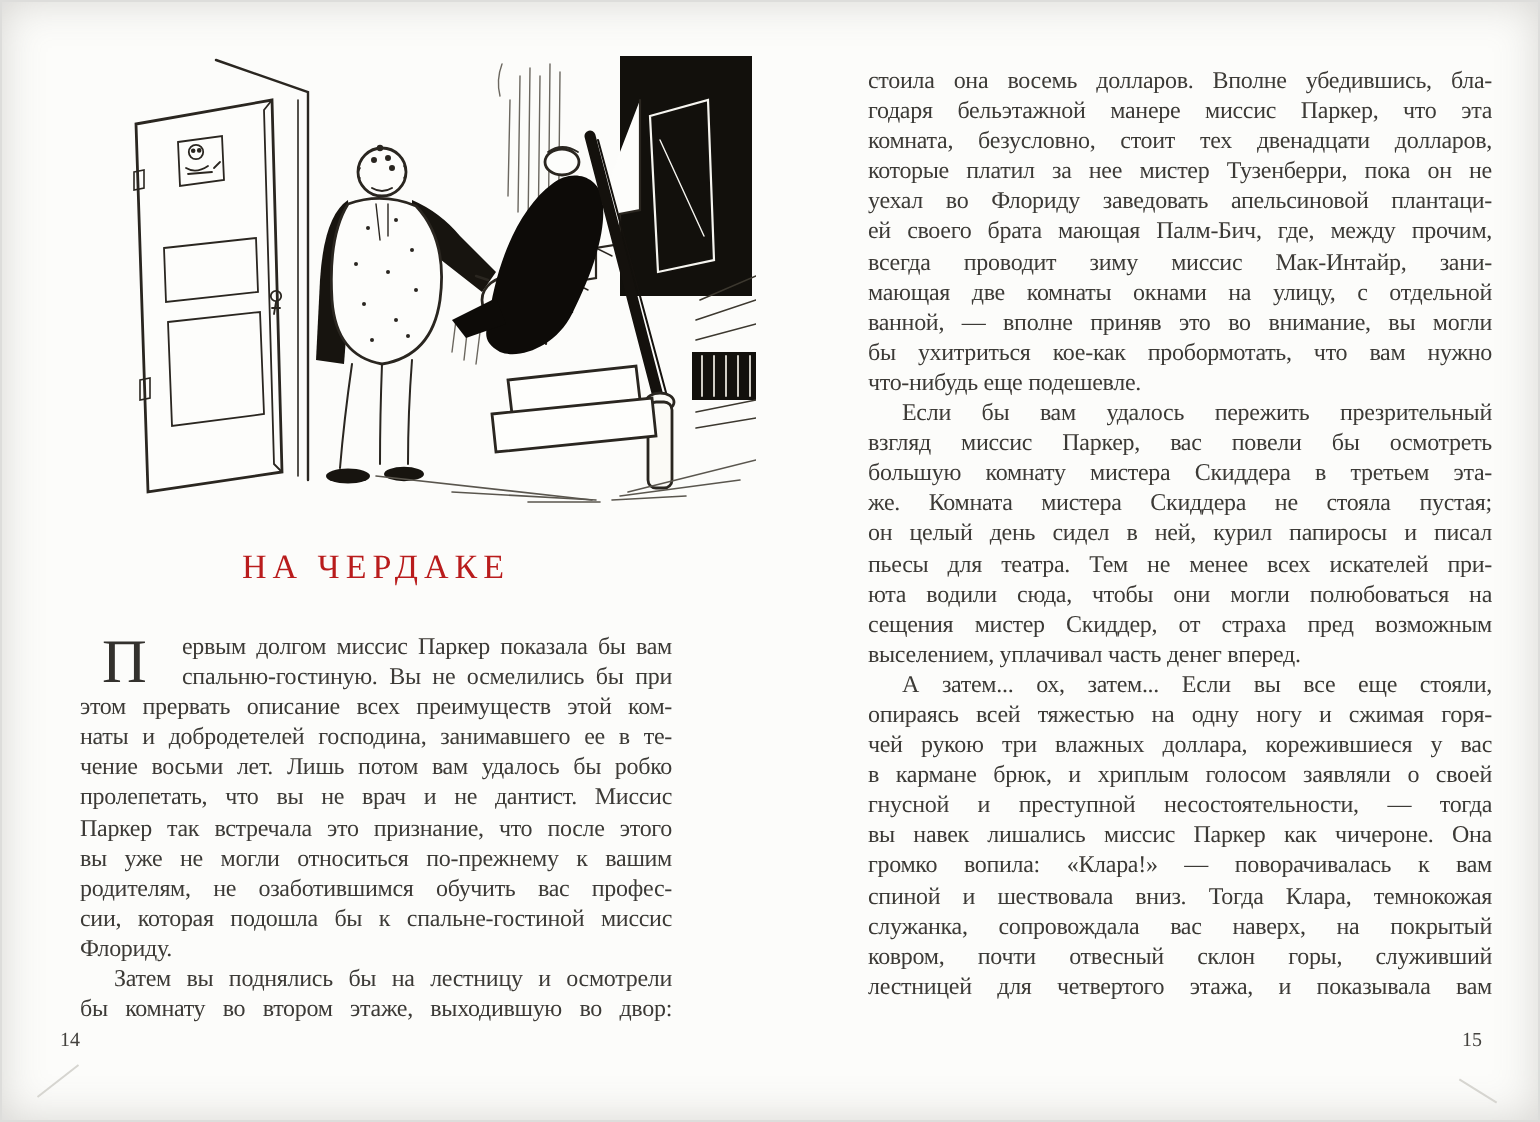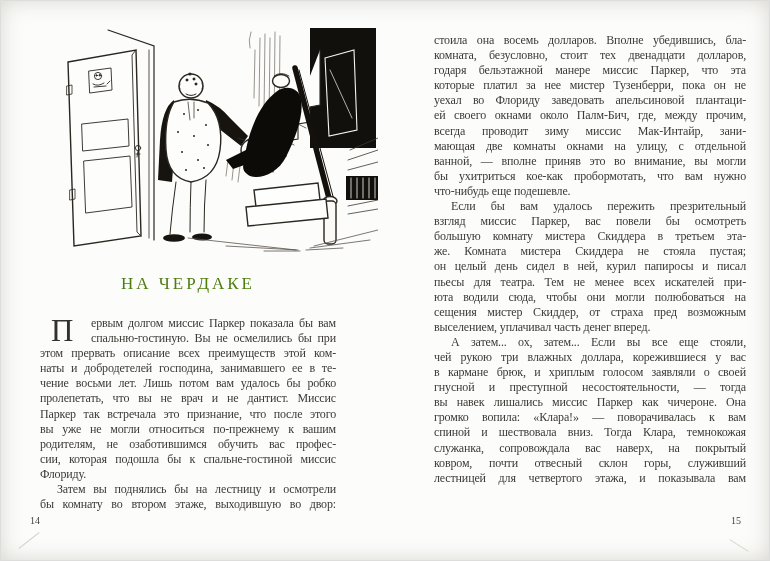--- a/index.html
+++ b/index.html
@@ -10,21 +10,21 @@
     font-family:"Liberation Serif", serif;
     color:#3c3a36;
   }
   .curl { position:absolute; background:#d6d5d0; height:1px; }
   .curl.bl { left:16px; top:540px; width:26px; transform:rotate(-38deg); }
   .curl.br { left:728px; top:545px; width:22px; transform:rotate(32deg); }
 
   .title {
     position:absolute; left:40px; top:274px; width:296px;
     text-align:center; font-size:17px; letter-spacing:3px;
-    color:#4d7c0f; font-family:"Liberation Serif", serif;
+    color:#b91c1c; font-family:"Liberation Serif", serif;
   }
 
   .text { position:absolute; font-size:12px; line-height:15.1px; letter-spacing:-0.15px; }
   .left-text  { left:40px;  top:316px; width:296px; }
   .right-text { left:434px; top:33px;  width:312px; }
 
   .para { position:relative; margin:0; }
   .line { text-align:justify; text-align-last:justify; height:15.1px; overflow:hidden; }
   .line.last { text-align-last:left;font-family:Liberation Serif, serif; }
   .para.indented .line.first { text-indent:17px; }
@@ -201,44 +201,45 @@
         </div>
       </div>
 
     <div class="pagenum pn-left">14</div>
   </div>
 
   <div>
     <div class="text right-text">
         <div class="para">
           <div class="line first">стоила она восемь долларов. Вполне убедившись, бла-</div>
+          <div class="line">годаря бельэтажной манере миссис Паркер, что эта</div>
           <div class="line">комната, безусловно, стоит тех двенадцати долларов,</div>
-          <div class="line">годаря бельэтажной манере миссис Паркер, что эта</div>
           <div class="line">которые платил за нее мистер Тузенберри, пока он не</div>
           <div class="line">уехал во Флориду заведовать апельсиновой плантаци-</div>
-          <div class="line">ей своего окнами около Палм-Бич, где, между прочим,</div>
+          <div class="line">ей своего брата мающая Палм-Бич, где, между прочим,</div>
           <div class="line">всегда проводит зиму миссис Мак-Интайр, зани-</div>
           <div class="line">мающая две комнаты окнами на улицу, с отдельной</div>
           <div class="line">ванной, — вполне приняв это во внимание, вы могли</div>
           <div class="line">бы ухитриться кое-как пробормотать, что вам нужно</div>
           <div class="line last">что-нибудь еще подешевле.</div>
         </div>
         <div class="para indented">
           <div class="line first">Если бы вам удалось пережить презрительный</div>
           <div class="line">взгляд миссис Паркер, вас повели бы осмотреть</div>
           <div class="line">большую комнату мистера Скиддера в третьем эта-</div>
           <div class="line">же. Комната мистера Скиддера не стояла пустая;</div>
           <div class="line">он целый день сидел в ней, курил папиросы и писал</div>
           <div class="line">пьесы для театра. Тем не менее всех искателей при-</div>
           <div class="line">юта водили сюда, чтобы они могли полюбоваться на</div>
           <div class="line">сещения мистер Скиддер, от страха пред возможным</div>
           <div class="line last">выселением, уплачивал часть денег вперед.</div>
         </div>
         <div class="para indented">
           <div class="line first">А затем... ох, затем... Если вы все еще стояли,</div>
+          <div class="line">опираясь всей тяжестью на одну ногу и сжимая горя-</div>
           <div class="line">чей рукою три влажных доллара, корежившиеся у вас</div>
           <div class="line">в кармане брюк, и хриплым голосом заявляли о своей</div>
           <div class="line">гнусной и преступной несостоятельности, — тогда</div>
           <div class="line">вы навек лишались миссис Паркер как чичероне. Она</div>
           <div class="line">громко вопила: «Клара!» — поворачивалась к вам</div>
           <div class="line">спиной и шествовала вниз. Тогда Клара, темнокожая</div>
           <div class="line">служанка, сопровождала вас наверх, на покрытый</div>
           <div class="line">ковром, почти отвесный склон горы, служивший</div>
           <div class="line">лестницей для четвертого этажа, и показывала вам</div>
         </div>

